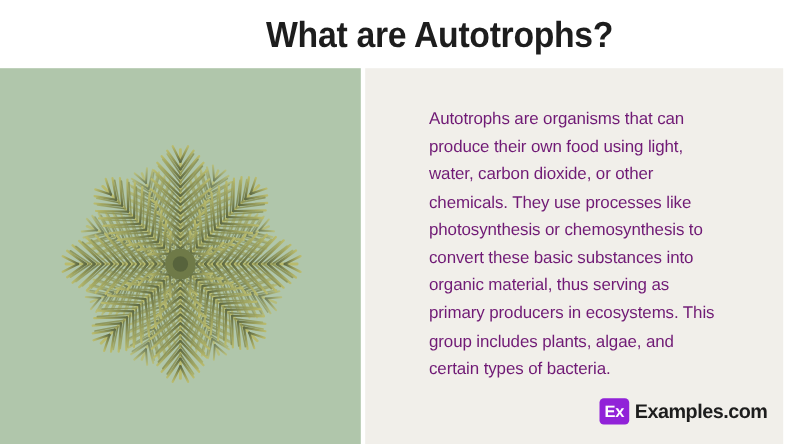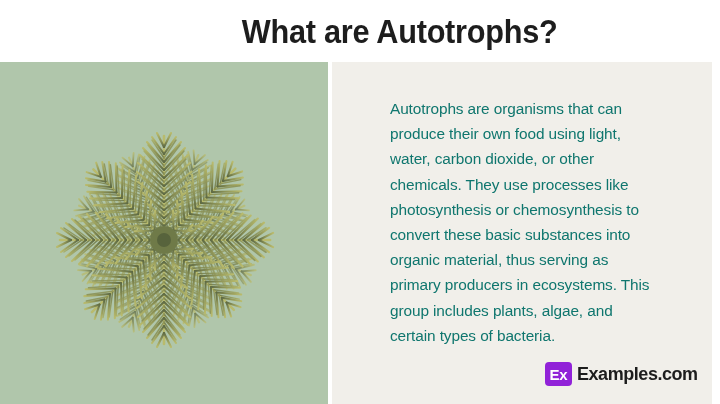--- a/index.html
+++ b/index.html
@@ -82,21 +82,21 @@
   }
   .body-text {
     position: absolute;
     left: 58px;
     top: 34px;
     width: 272px;
     margin: 0;
     font-family: "Liberation Sans", sans-serif;
     font-size: 15.4px;
     line-height: 25.2px;
-    color: #0f766e;
+    color: #701a75;
     letter-spacing: -0.1px;
   }
 
   
   .logo {
     position: absolute;
     left: 213px;
     top: 300px;
     display: flex;
     align-items: center;

